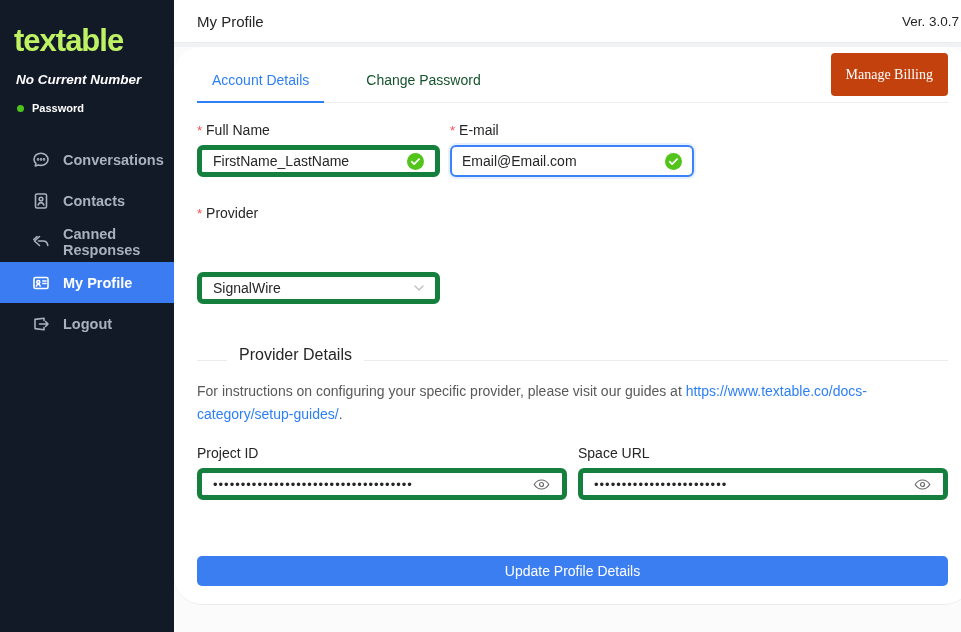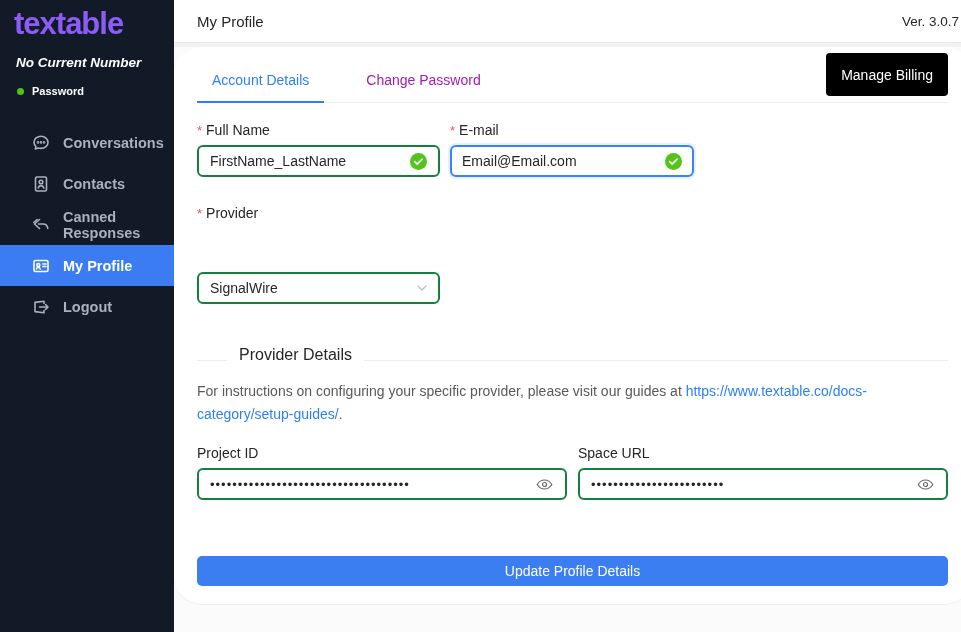--- a/index.html
+++ b/index.html
@@ -10,22 +10,22 @@
     display:flex;
   }
 
   
   .sidebar {
     width:174px; min-width:174px; height:632px;
     background:#131a27; color:#a9b1bd;
     display:flex; flex-direction:column;
   }
   .logo {
-    color:#8b5cf6; font-size:31px; font-weight:bold; letter-spacing:-1px;
-    margin:6px 0 0 14px;
+    color:#bef264; font-size:31px; font-weight:bold; letter-spacing:-1px;
+    margin:23px 0 0 14px;
   }
   .current-number {
     color:#ffffff; font-style:italic; font-weight:bold; font-size:13.5px;
     margin:13px 0 0 16px;
   }
   .status { display:flex; align-items:center; margin:15px 0 0 17px; }
   .status-dot { width:7px; height:7px; border-radius:50%; background:#4cc41a; margin-right:8px; }
   .status-label { color:#ffffff; font-size:11px; font-weight:bold; }
   .nav { margin-top:25px; display:flex; flex-direction:column; }
   .nav-item {
@@ -52,37 +52,37 @@
     padding:0 24px 18px 23px; min-height:543px;border-radius:28px;
   }
 
   
   .tabs-row {
     display:flex; align-items:center; justify-content:space-between;
     border-bottom:1px solid #ededed; height:56px;
   }
   .tabs { display:flex; align-self:stretch; align-items:flex-end; }
   .tab {
-    padding:14px 15px 13px 15px; font-size:14px; color:#a21caf; cursor:pointer;
+    padding:14px 15px 13px 15px; font-size:14px; color:#14532d; cursor:pointer;
     border-bottom:2px solid transparent; margin-right:27px; margin-bottom:-1px;
   }
   .tab.active { color:#2d7ff5; border-bottom-color:#2d7ff5; }
   .btn-primary {
-    background:#000000; color:#ffffff; border:none; border-radius:4px;
+    background:#c2410c; color:#ffffff; border:none; border-radius:4px;
     font-size:14px; font-weight:500; padding:0 15px; height:43px; cursor:pointer;
-    font-family:Liberation Sans, sans-serif;
+    font-family:Liberation Serif, serif;
   }
 
   
   .form-grid-sm { display:grid; grid-template-columns:243px 244px; column-gap:10px; margin-top:19px; row-gap:28px; }
   .field { display:flex; flex-direction:column; }
   .field-label { font-size:14px; color:#262626; margin-bottom:7px; }
   .req-mark { color:#ff4d4f; margin-right:4px; font-size:13px; }
   .input-box {
-    height:32px; border:2px solid #15803d; border-radius:6px; background:#fff;
+    height:32px; border:5px solid #15803d; border-radius:6px; background:#fff;
     display:flex; align-items:center; padding:0 11px; font-size:14px; color:#262626;
   }
   .input-box .grow { flex:1; overflow:hidden; white-space:nowrap; }
   .input-box.focused {
     border:2px solid #3b82f6; padding:0 10px;
     box-shadow:0 0 0 2px rgba(59,130,246,0.12);
   }
   .select-box { justify-content:space-between; cursor:pointer;margin-top:44px; }
   .phone-group {
     height:32px; border:1px solid #d9d9d9; border-radius:6px; background:#fff;

